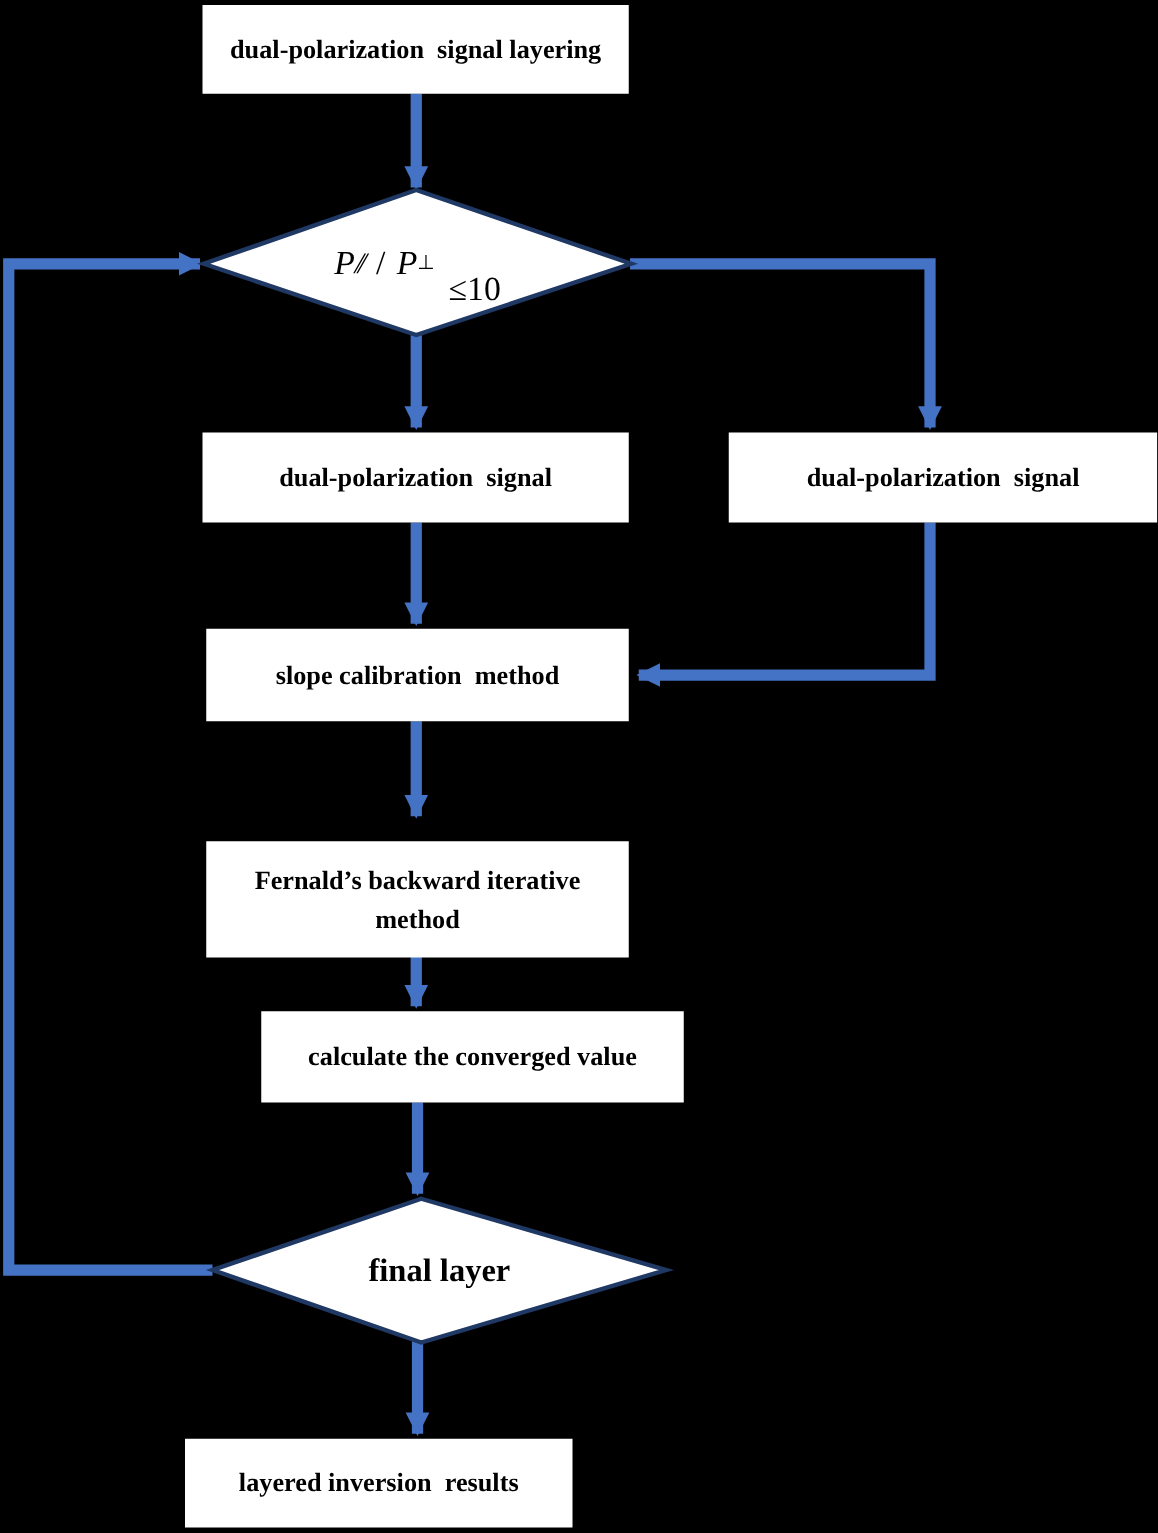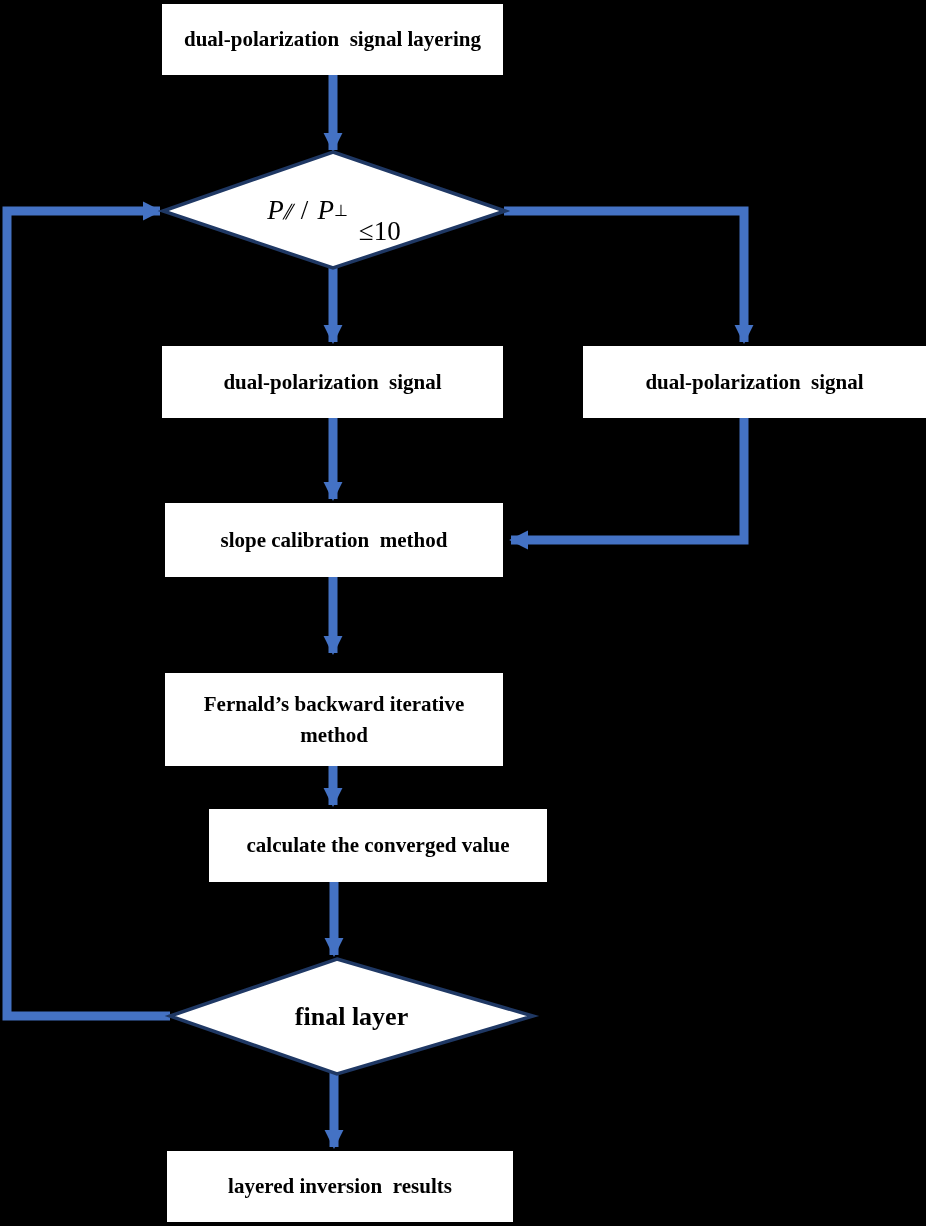--- a/index.html
+++ b/index.html
@@ -135,21 +135,21 @@
 
   <div class="box" style="left:165px; top:673px; width:338px; height:93px;">
     <span>Fernald’s backward iterative
 method</span>
   </div>
 
   <div class="box" style="left:165px; top:809px; width:338px; height:73px;margin-left:44px;">
     <span>calculate the converged value</span>
   </div>
 
-  <div class="box" style="left:167px; top:1151px; width:346px; height:71px;">
+  <div class="box" style="left:148px; top:1151px; width:310px; height:71px;">
     <span>layered inversion  results</span>
   </div>
 
   <div class="diamond-label decision1-label" style="left:163px; top:152px; width:342px; height:116px;">
     <span class="it">P</span>
       <span class="sub it skew">∥</span>
       <span class="op">/</span>
       <span class="it">P</span>
       <span class="sub">⊥</span>
       <span class="rel">≤10</span>

